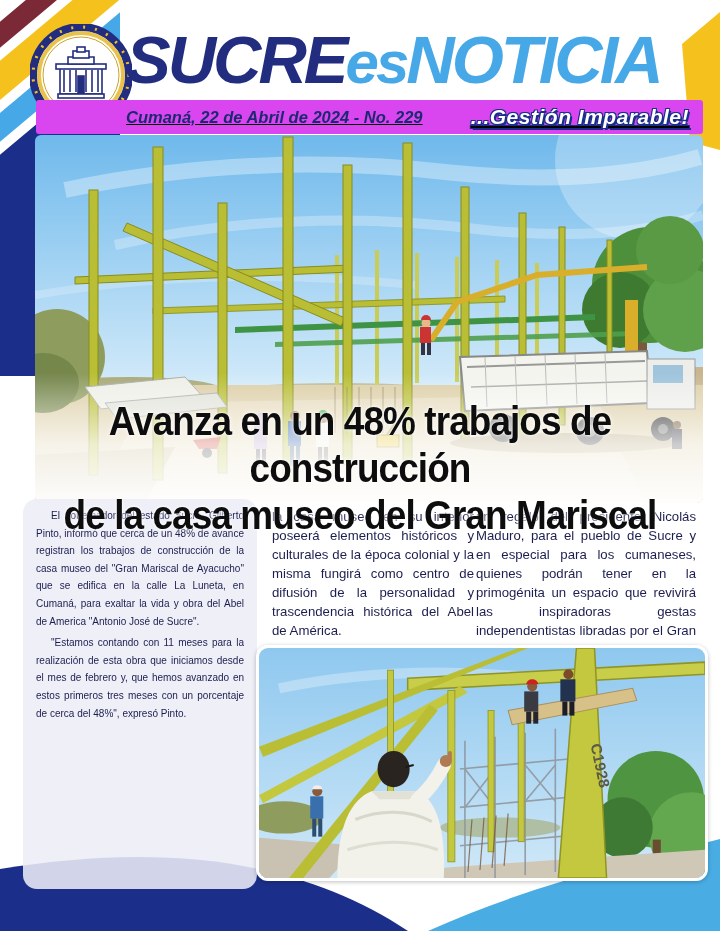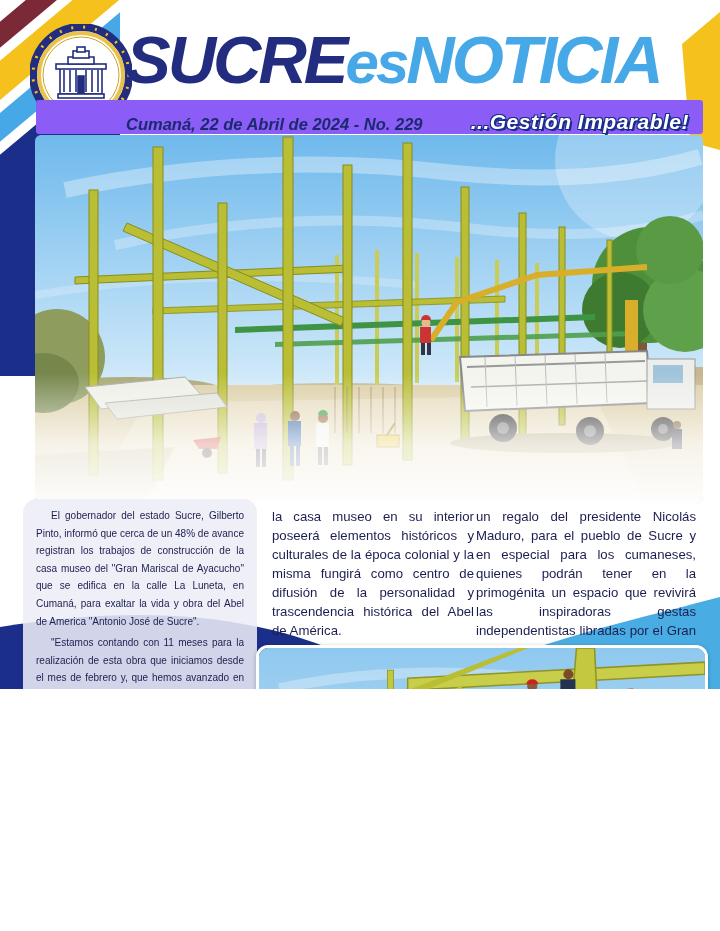--- a/index.html
+++ b/index.html
@@ -1,32 +1,32 @@
 <!DOCTYPE html>
 <html><head>
 <meta charset="utf-8">
 <style>
   html,body{margin:0;padding:0;background:#ffffff;}
-  .page{position:relative;width:720px;height:689px;background:#ffffff;overflow:hidden;
+  .page{position:relative;width:720px;height:931px;background:#ffffff;overflow:hidden;
         font-family:"Liberation Sans",sans-serif;}
   
   .deco{position:absolute;pointer-events:none;}
   #left-stripes{left:0;top:555;width:120px;height:376px;z-index:1;}
   #bottom-swoosh{left:0;bottom:0;width:720px;height:190px;z-index:1;}
   #right-gold{right:0;top:700;width:44px;height:165px;z-index:1;}
   
   .masthead{position:absolute;left:0;top:0;width:720px;height:140px;z-index:5;}
   .logo{position:absolute;left:30px;top:24px;width:102px;height:102px;}
   .title{position:absolute;left:126px;top:18px;width:585px;height:84px;white-space:nowrap;
          font-style:italic;font-weight:bold;letter-spacing:-3px;line-height:84px;}
   .title .t-navy{font-size:67px;color:#232d80;}
   .title .t-es{font-size:60px;color:#47a8e8;}
   .title .t-blue{font-size:67px;color:#47a8e8;}
-  .goldbar{position:absolute;left:36px;top:100px;width:667px;height:34px;background:#8b5cf6;
-           border-radius:3px;display:flex;align-items:flex-end;justify-content:space-between;}
+  .goldbar{position:absolute;left:36px;top:100px;width:667px;height:34px;background:#d946ef;
+           border-radius:3px;display:flex;align-items:center;justify-content:space-between;text-decoration:underline;}
   .dateline{margin-left:90px;font-size:16.5px;font-weight:bold;font-style:italic;color:#1b2a6e;}
   .slogan{margin-right:14px;font-size:21px;font-weight:bold;font-style:italic;color:#ffffff;
           letter-spacing:.5px;
           text-shadow:-1px -1px 0 #1b2f8a,1px -1px 0 #1b2f8a,-1px 1px 0 #1b2f8a,
                       1px 1px 0 #1b2f8a,2px 2px 0 #1b2f8a;}
   
   .photo-main{position:absolute;left:35px;top:135px;width:668px;height:368px;z-index:2;
               border-radius:6px;overflow:hidden;}
   .photo-bottom{position:absolute;left:256px;top:645px;width:446px;height:230px;z-index:3;
                 border-radius:12px;overflow:hidden;border:3px solid #ffffff;
@@ -228,20 +228,24 @@
 
       <polygon points="158,305 186,302 182,314 164,314" fill="#cc4433"></polygon>
       <circle cx="172" cy="318" r="5" fill="#333333"></circle>
       <rect x="342" y="300" width="22" height="12" fill="#e8c93a" stroke="#a08820"></rect>
       <line x1="352" y1="300" x2="360" y2="288" stroke="#a08820" stroke-width="2"></line>
 
       <rect x="0" y="238" width="668" height="130" fill="url(#fade1)"></rect>
     </svg>
   </div>
 
+  <div class="headline">
+    <div class="hl">Avanza en un 48% trabajos de construcción</div>
+    <div class="hl">de la casa museo del Gran Mariscal</div>
+  </div>
 
   <div class="col1-panel"></div>
 
   <div class="col" id="col-1">
     <p>El gobernador del estado Sucre, Gilberto Pinto, informó que cerca de un 48% de avance registran los trabajos de construcción de la casa museo del "Gran Mariscal de Ayacucho" que se edifica en la calle La Luneta, en Cumaná, para exaltar la vida y obra del Abel de America "Antonio José de Sucre".</p>
     <p>"Estamos contando con 11 meses para la realización de esta obra que iniciamos desde el mes de febrero y, que hemos avanzado en estos primeros tres meses con un porcentaje de cerca del 48%", expresó Pinto.</p>
 
   </div>
   <div class="col" id="col-2">
     <p style="text-indent:0">la casa museo en su interior poseerá elementos históricos y culturales de la época colonial y la misma fungirá como centro de difusión de la personalidad y trascendencia histórica del Abel de América.</p>

